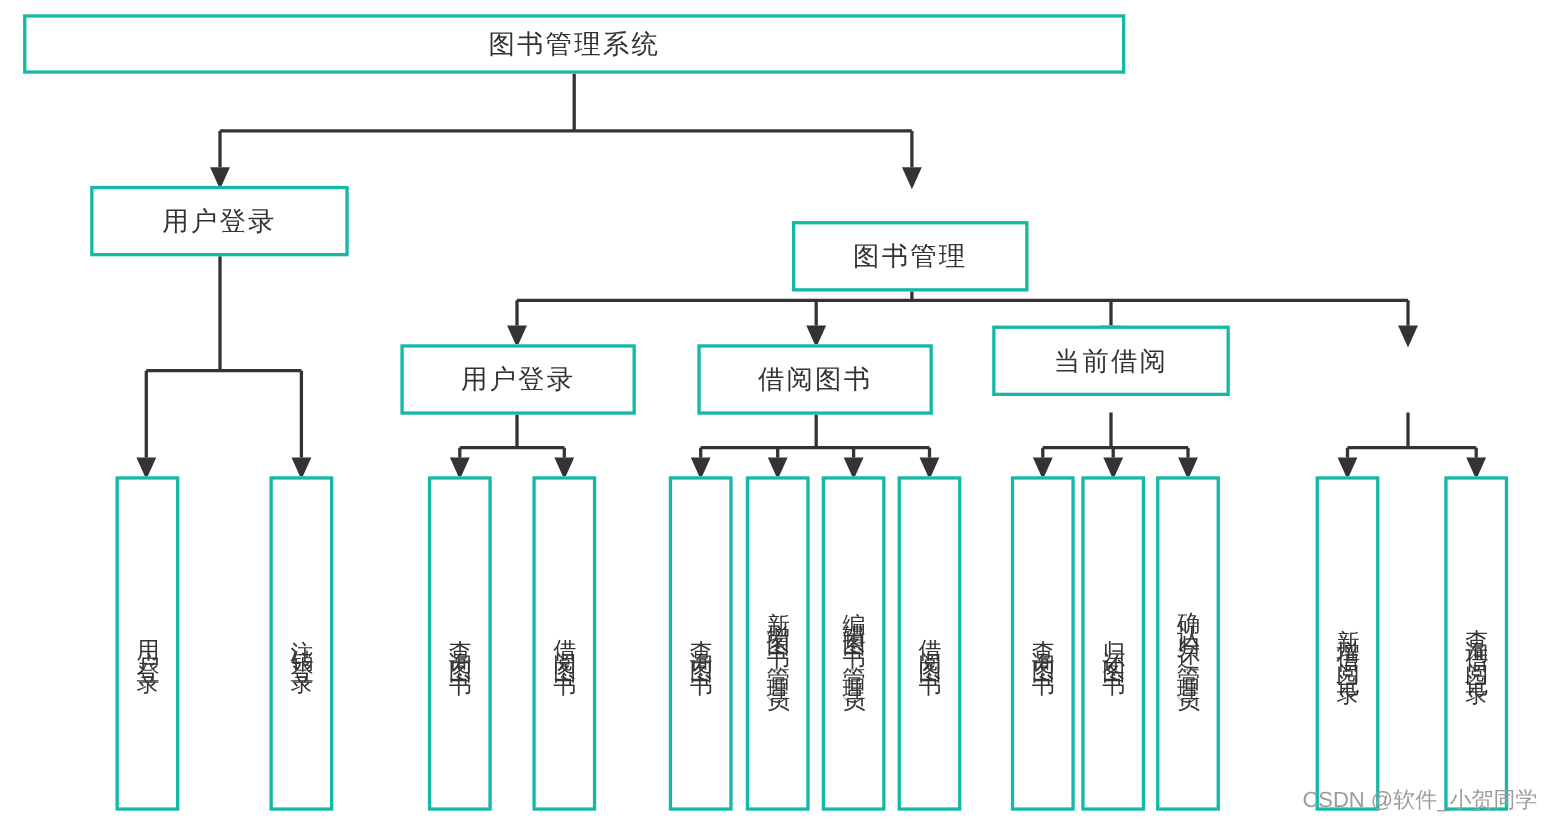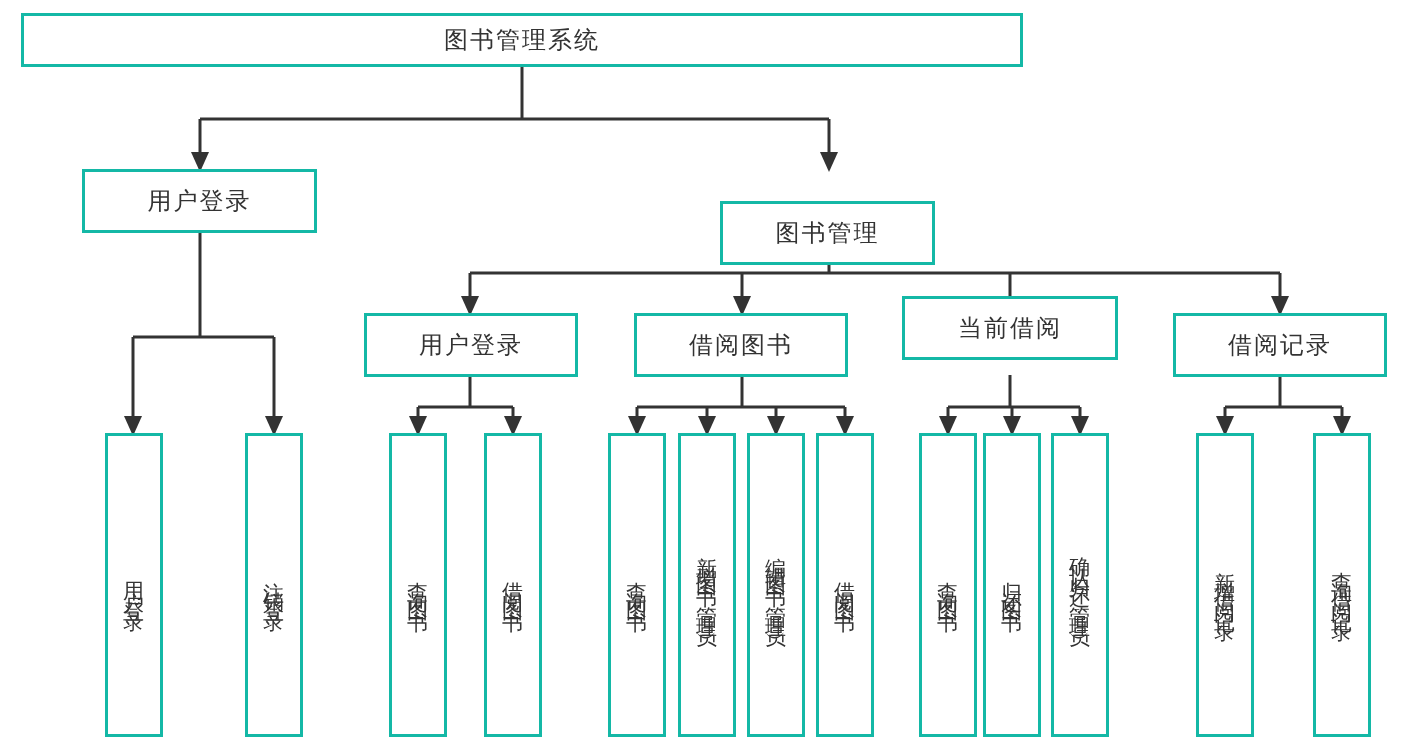--- a/index.html
+++ b/index.html
@@ -109,21 +109,20 @@
     </svg>
 
   <div class="node h-node" style="left:21px;top:13px;width:1002px;height:54px;">图书管理系统</div>
 
   <div class="node h-node" style="left:82px;top:169px;width:235px;height:64px;">用户登录</div>
   <div class="node h-node" style="left:720px;top:169px;width:215px;height:64px;margin-top:32px;">图书管理</div>
 
   <div class="node h-node" style="left:364px;top:313px;width:214px;height:64px;">用户登录</div>
   <div class="node h-node" style="left:634px;top:313px;width:214px;height:64px;">借阅图书</div>
   <div class="node h-node" style="left:902px;top:296px;width:216px;height:64px;">当前借阅</div>
-  <div class="node h-node" style="left:1173px;top:313px;width:214px;height:64px;">借阅记录</div>
 
   <div class="node v-node" style="left:105px;top:433px;width:58px;height:304px;">
     <span>用户登录</span>
   </div>
   <div class="node v-node" style="left:245px;top:433px;width:58px;height:304px;">
     <span>注销登录</span>
   </div>
 
   <div class="node v-node" style="left:389px;top:433px;width:58px;height:304px;">
     <span>查询图书</span>
@@ -155,14 +154,15 @@
     <span>确认归还（管理员）</span>
   </div>
 
   <div class="node v-node" style="left:1196px;top:433px;width:58px;height:304px;">
     <span>新增借阅记录</span>
   </div>
   <div class="node v-node" style="left:1313px;top:433px;width:58px;height:304px;">
     <span>查询借阅记录</span>
   </div>
 
+  <div class="watermark">CSDN @软件_小贺同学</div>
 
 </div>
 
 </body></html>

